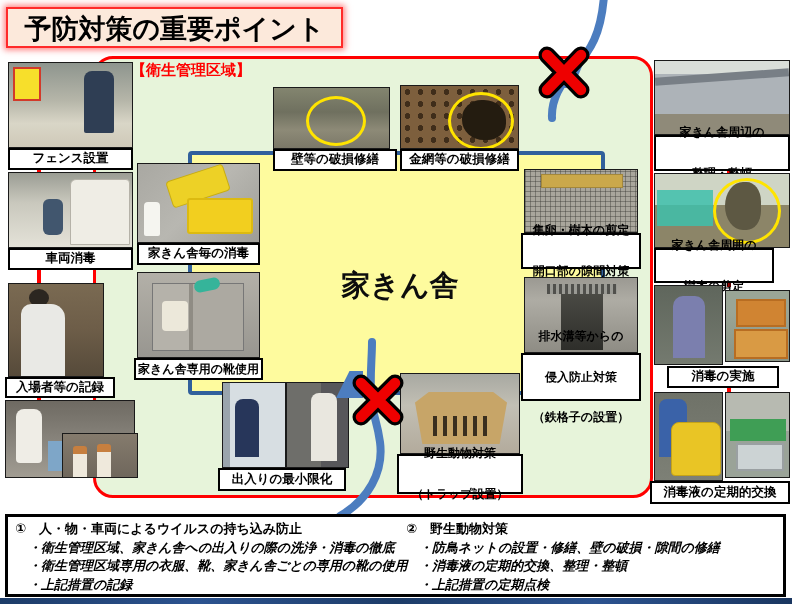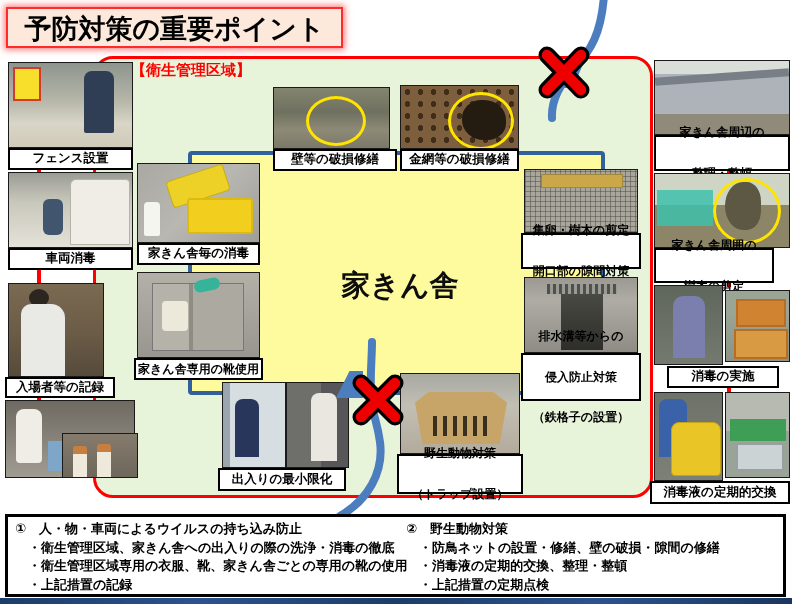--- a/index.html
+++ b/index.html
@@ -79,21 +79,21 @@
   .s-bfig{left:4px;top:6px;width:28px;height:58px;background:#3a62a8;border-radius:8px 8px 0 0;}
   .p-wash{background:linear-gradient(180deg,#b7bab1 0 45%,#9aa398 45% 100%);}
   .s-mat{left:4px;top:26px;width:56px;height:22px;background:#3f9e55;}
   .s-tray2{left:10px;top:50px;width:44px;height:24px;background:#ccd3d4;border:2px solid #9aa0a2;}
   
   .overlay{position:absolute;left:0;top:0;width:792px;height:604px;pointer-events:none;}
   
   .info-box{position:absolute;left:5px;top:514px;width:781px;height:83px;background:#fff;
             border:3px solid #000;box-sizing:border-box;}
   .note-col{position:absolute;top:3px;font-size:13px;font-weight:bold;color:#000;line-height:18.6px;white-space:nowrap;}
-  .note-col .bullet{padding-left:13px;}
+  .note-col .bullet{padding-left:13px;font-style:italic;}
   .nc1{left:7px;width:386px;}
   .nc2{left:398px;width:378px;}
   .bottom-bar{position:absolute;left:0;top:598px;width:792px;height:6px;
               background:linear-gradient(90deg,#1d3c68 0%,#2c5390 25%,#1d3c68 50%,#2c5390 75%,#1a3660 100%);}
 </style>
 </head>
 <body>
 
 <div class="canvas">
 

